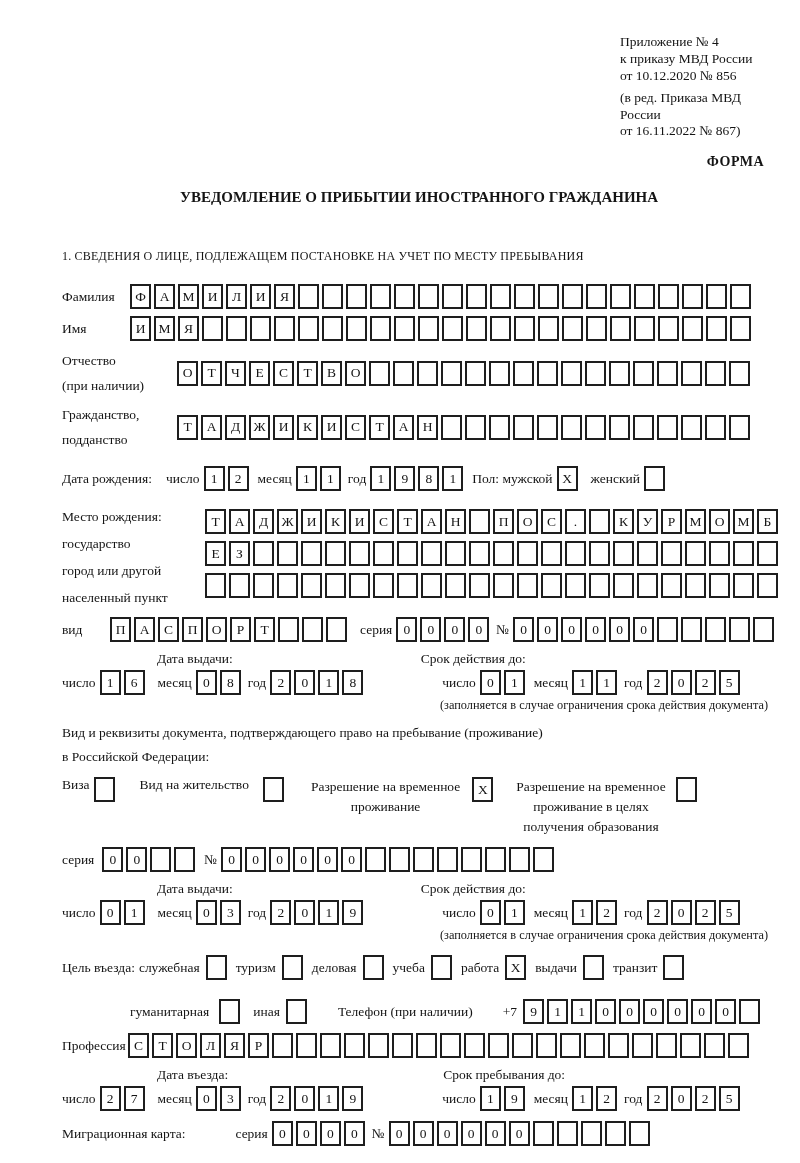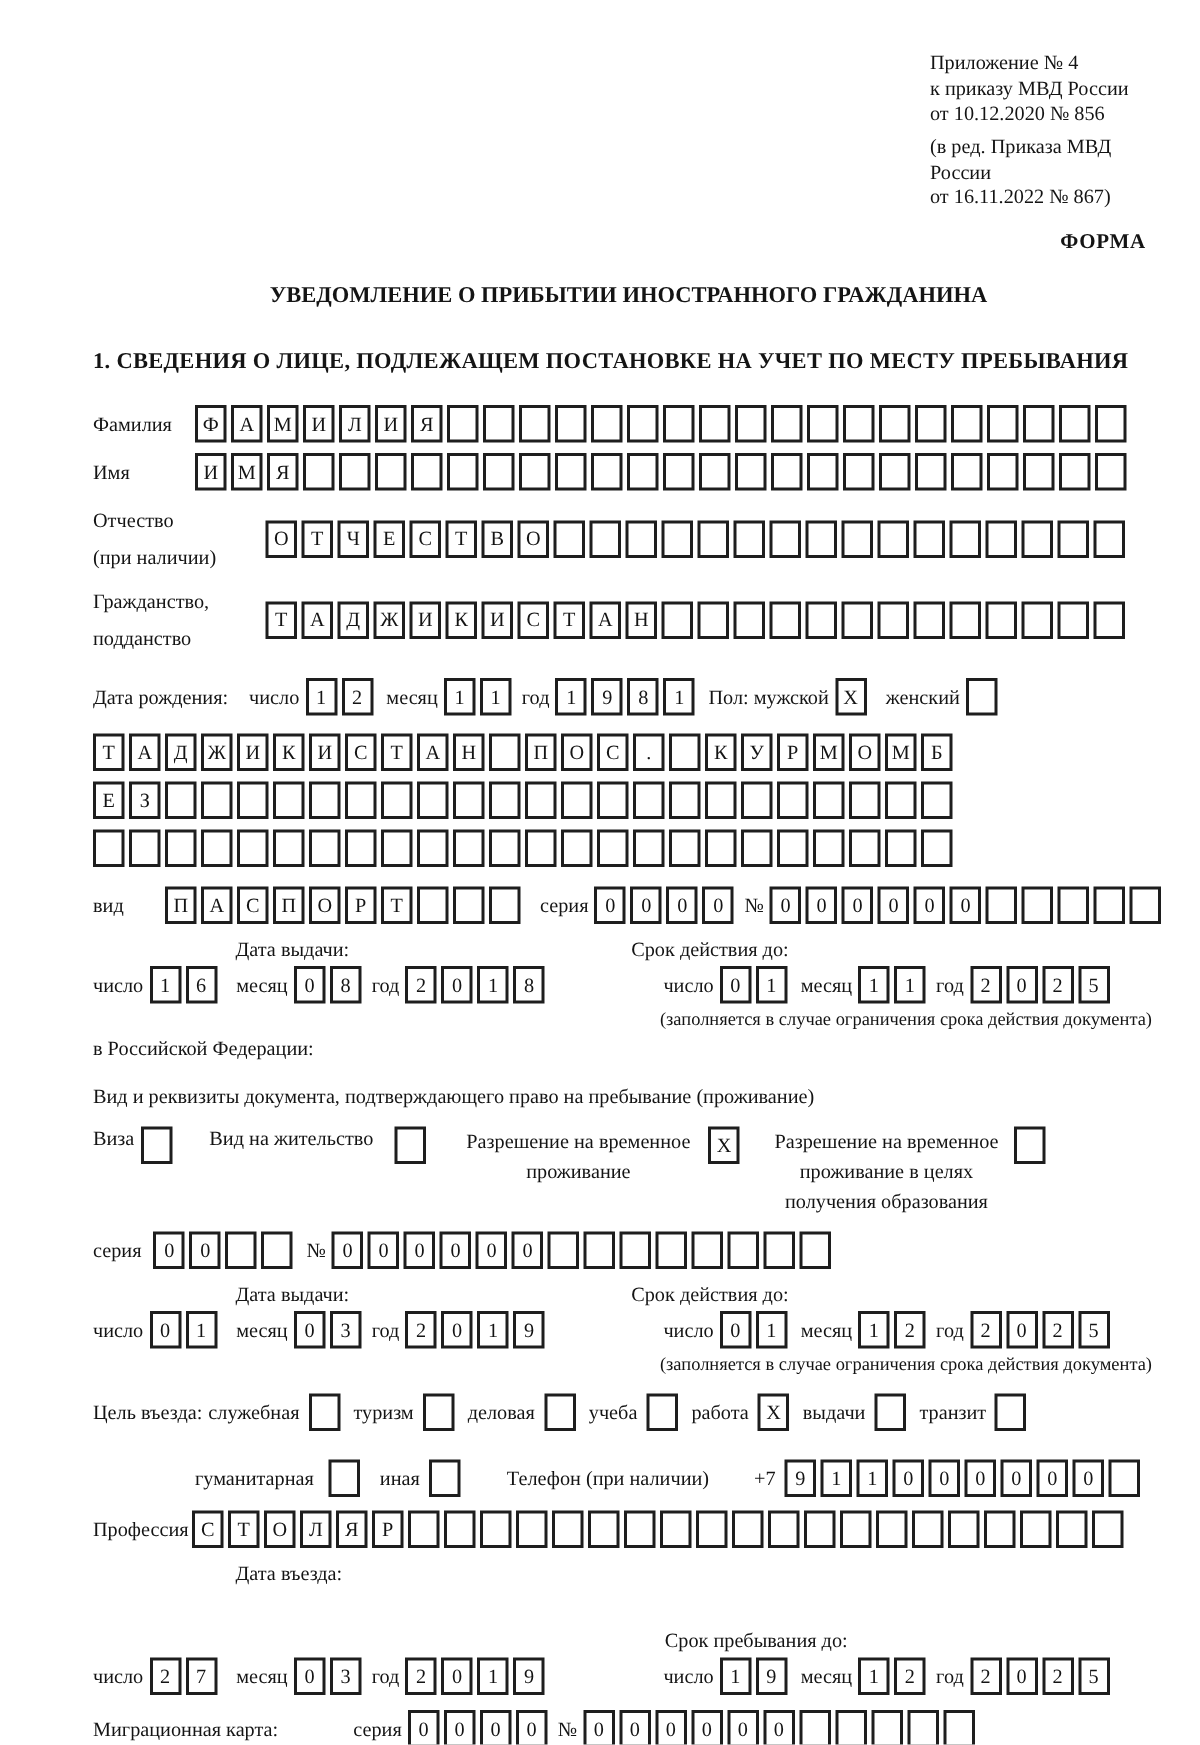--- a/index.html
+++ b/index.html
@@ -11,21 +11,21 @@
         width:17px;height:21px;border:2px solid #1e1e1e;margin-right:3px;
         font-size:13.5px;background:#fff;}
   
   .t{font-size:13.5px;line-height:1.25;}
   .b{font-weight:bold;}
   .ref{margin-left:558px;font-size:13px;line-height:19px;}
   .ref .gap{margin-top:5px;}
   .forma{margin-top:14px;text-align:right;padding-right:12px;font-weight:bold;font-size:14px;letter-spacing:.5px;}
   .title{margin-top:16px;text-align:center;font-weight:bold;font-size:15px;line-height:23px;}
   .uline{display:inline-block;width:54px;border-bottom:2px solid #333;margin-left:10px;vertical-align:baseline;}
-  .sec{margin-top:24px;font-weight:bold;font-size:15px;letter-spacing:.2px;}
+  .sec{margin-top:40px;font-weight:normal;font-size:12px;letter-spacing:.2px;}
   .row{display:flex;align-items:center;margin-top:7px;}
   .lbl{font-size:13.5px;line-height:25px;flex:none;}
   .lblcol{flex:none;font-size:13.5px;line-height:21px;}
   .w68{width:68px;} .w115{width:115px;} .w143{width:143px;}
   .ml4{margin-left:4px;} .ml6{margin-left:6px;} .ml10{margin-left:10px;}
   .stack > .cells{margin-bottom:7px;}
   .center{text-align:center;}
   .dhead{display:flex;font-size:13.5px;margin-top:9px;}
   .drow{display:flex;align-items:center;margin-top:3px;font-size:13.5px;}
   .dlbl{flex:none;margin-right:4px;}
@@ -210,20 +210,26 @@
     <span class="cells">
         <span class="cell">X</span>
       </span>
     <span class="dlbl ml10">женский</span>
     <span class="cells">
         <span class="cell"></span>
       </span>
   </div>
 
   <div class="row" style="margin-top:12px;">
+    <span class="lblcol w143">
+      <span style="display:block;line-height:27px;">Место рождения:</span>
+      <span style="display:block;line-height:27px;">государство</span>
+      <span style="display:block;line-height:27px;">город или другой</span>
+      <span style="display:block;line-height:27px;">населенный пункт</span>
+    </span>
     <span class="stack">
       <span class="cells">
           <span class="cell">Т</span>
           <span class="cell">А</span>
           <span class="cell">Д</span>
           <span class="cell">Ж</span>
           <span class="cell">И</span>
           <span class="cell">К</span>
           <span class="cell">И</span>
           <span class="cell">С</span>
@@ -373,22 +379,22 @@
     <span class="dlbl ml4">год</span>
     <span class="cells">
         <span class="cell">2</span>
         <span class="cell">0</span>
         <span class="cell">2</span>
         <span class="cell">5</span>
       </span>
   </div>
   <div class="note">(заполняется в случае ограничения срока действия документа)</div>
 
+  <div class="t" style="margin-top:8px;line-height:24px;">Вид и реквизиты документа, подтверждающего право на пребывание (проживание)</div>
   <div class="t" style="line-height:24px;">в Российской Федерации:</div>
-  <div class="t" style="margin-top:8px;line-height:24px;">Вид и реквизиты документа, подтверждающего право на пребывание (проживание)</div>
 
   <div class="cbgrid">
     <span class="cbrow">
       <span>Виза</span>
       <span class="cells" style="margin-left:4px;">
           <span class="cell"></span>
         </span>
     </span>
     <span class="cbrow" style="margin-left:22px;">
       <span>Вид на жительство</span>
@@ -570,21 +576,21 @@
         <span class="cell"></span>
         <span class="cell"></span>
         <span class="cell"></span>
         <span class="cell"></span>
         <span class="cell"></span>
       </span>
   </div>
 
   <div class="dhead">
     <span style="margin-left:95px;">Дата въезда:</span>
-    <span style="margin-left:215px;margin-top:45px;">Срок пребывания до:</span>
+    <span style="margin-left:215px;">Срок пребывания до:</span>
   </div>
   <div class="drow">
     <span class="dlbl">число</span>
     <span class="cells">
         <span class="cell">2</span>
         <span class="cell">7</span>
       </span>
     <span class="dlbl ml10">месяц</span>
     <span class="cells">
         <span class="cell">0</span>

